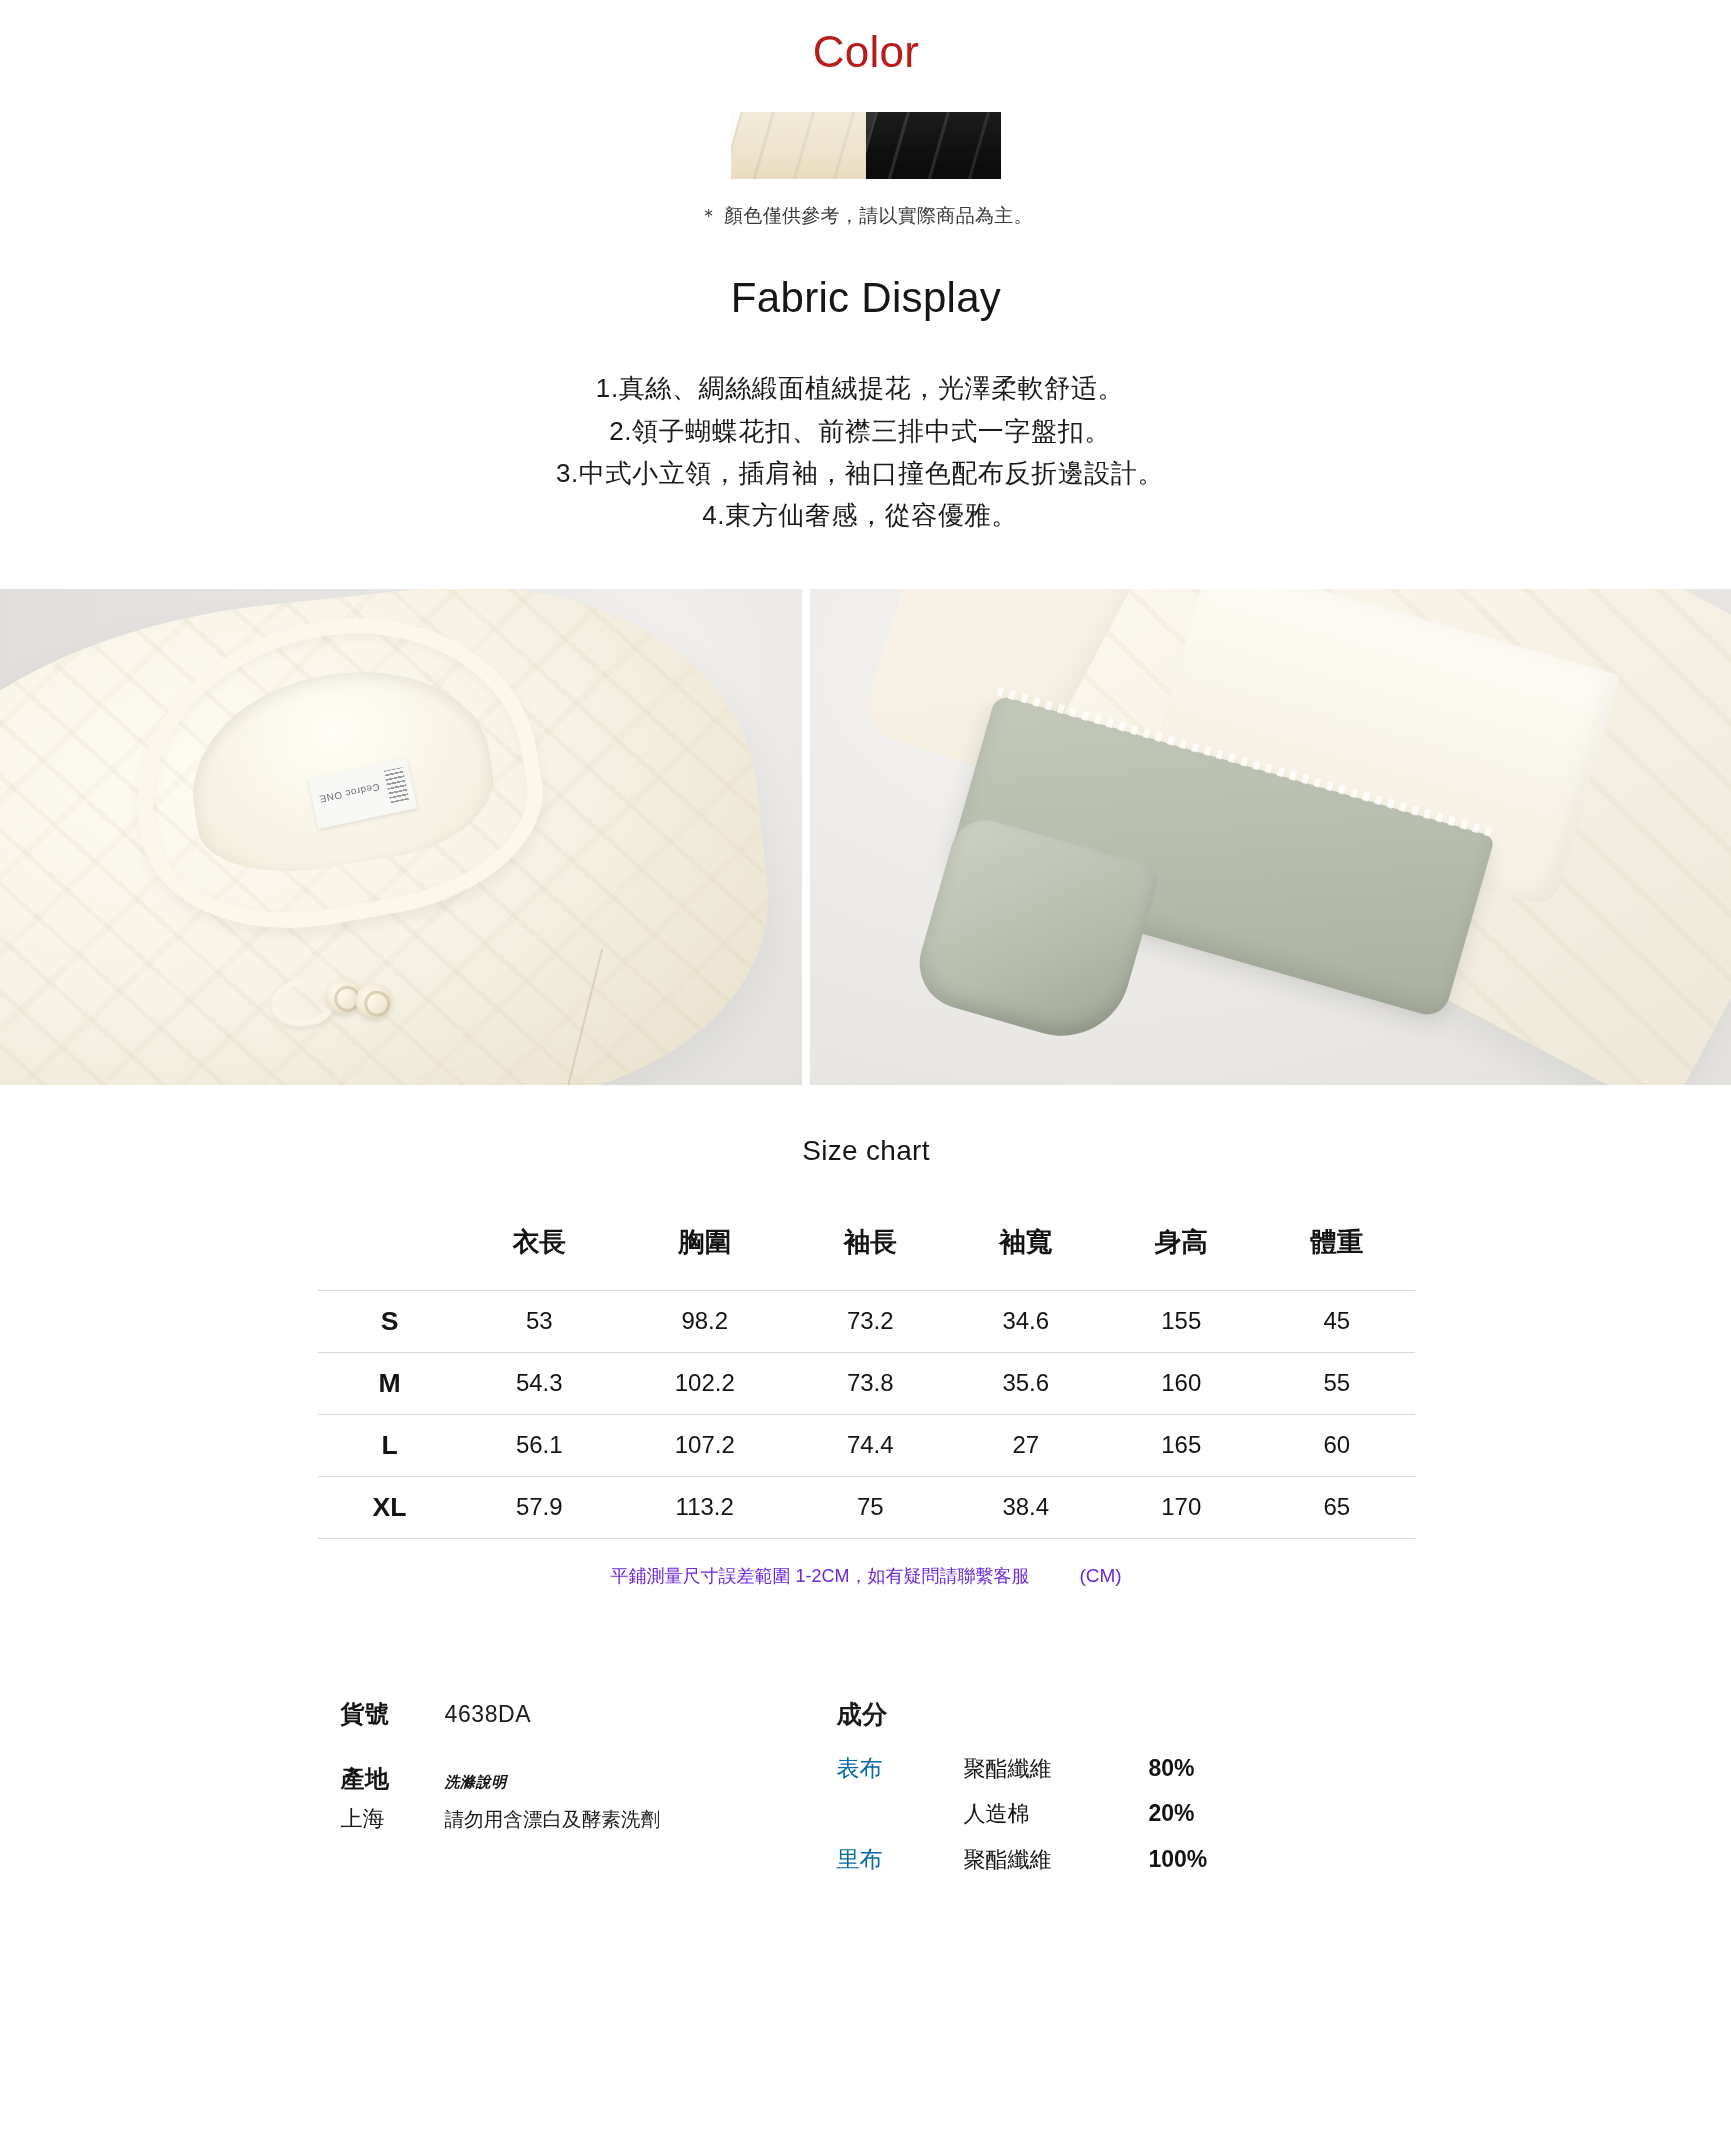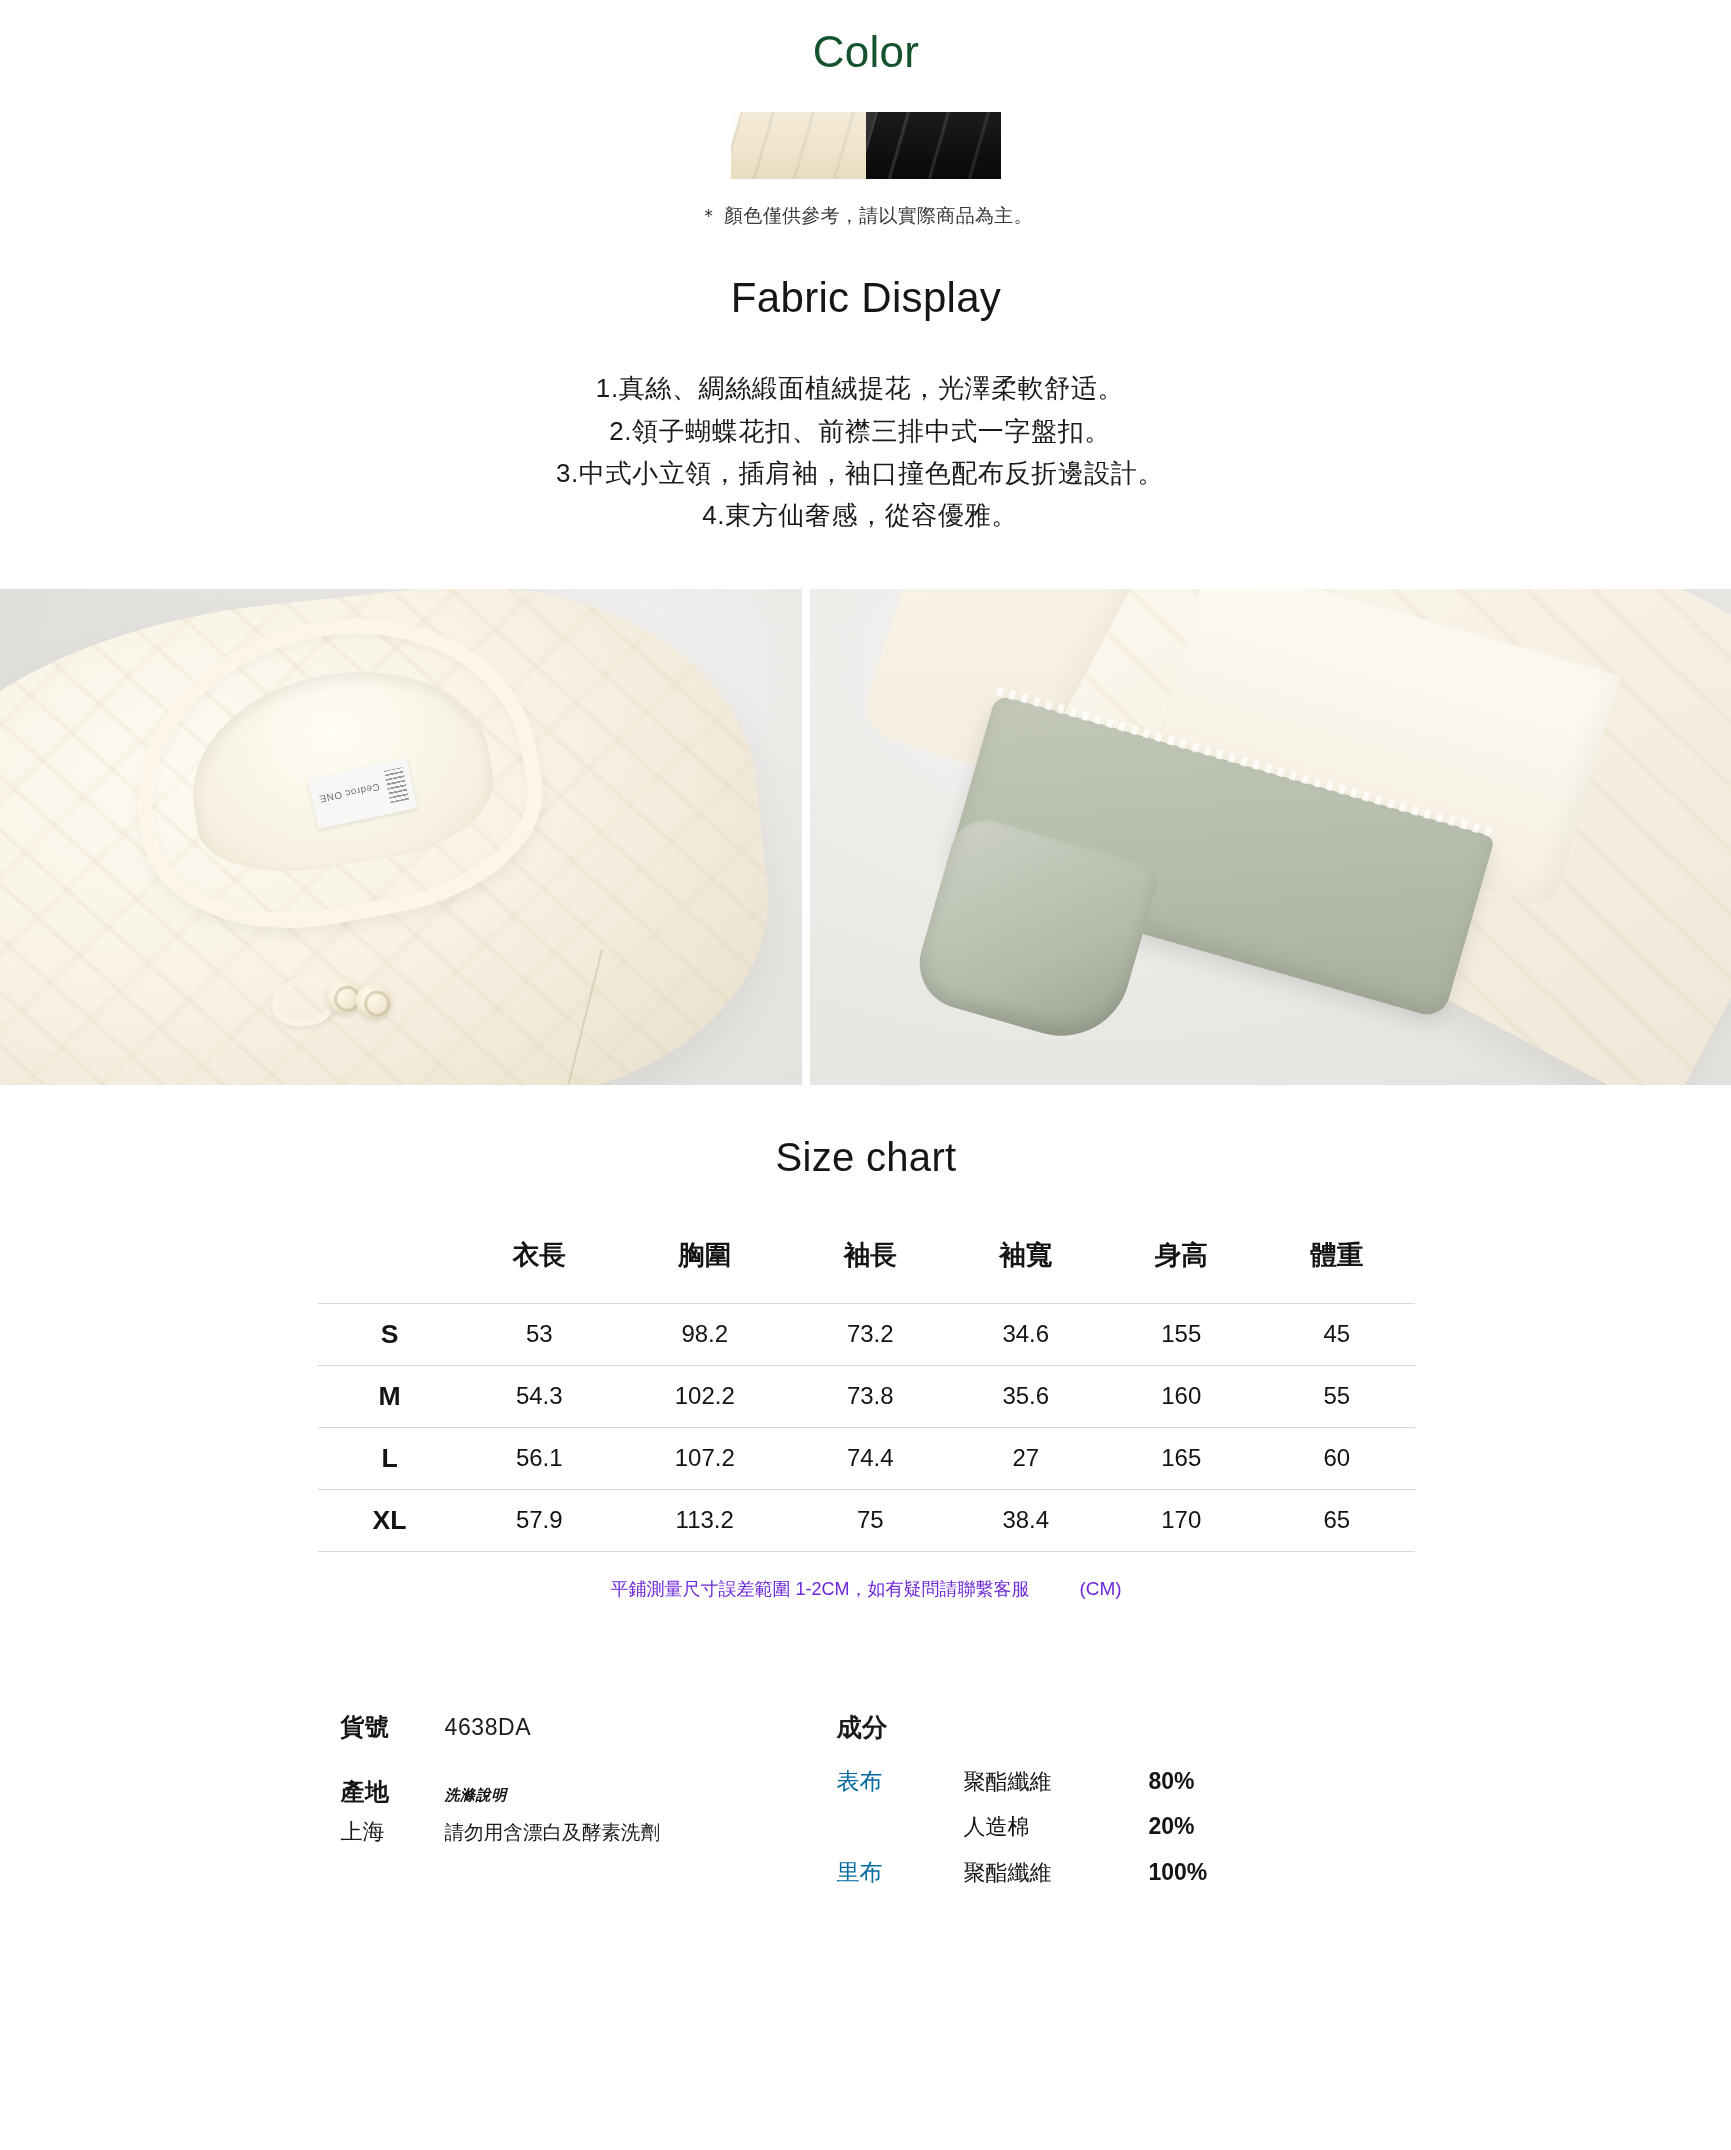--- a/index.html
+++ b/index.html
@@ -26,21 +26,21 @@
   
   .section-title {
     text-align: center;
     font-weight: 400;
     letter-spacing: 0.3px;
   }
   .color-title {
     font-size: 44px;
     margin: 28px 0 0 0;
     line-height: 1.1;
-    color: #14532d;
+    color: #b91c1c;
   }
   .swatch-row {
     display: flex;
     justify-content: center;
     align-items: flex-start;
     gap: 0px;
     margin-top: 36px;
   }
   .swatch {
     width: 135px;
@@ -258,21 +258,21 @@
     left: 358px; top: 23px;
     width: 427px; height: 242px;
     background: linear-gradient(180deg, #fdfbf4 0%, #f5efe0 100%);
     border-radius: 0 0 23px 17.3px;
     transform: rotate(16deg);
     box-shadow: inset -11.5px 0 23px rgba(0,0,0,0.04);
   }
 
   
   .sizechart-title {
-    font-size: 40px;
+    font-size: 28px;
     margin: 50px 0 0 0;
     color: #161616;
   }
   .table-wrap {
     width: 1097px;
     margin: 42px auto 0 auto;
   }
   table.size-table {
     width: 100%;
     border-collapse: collapse;

